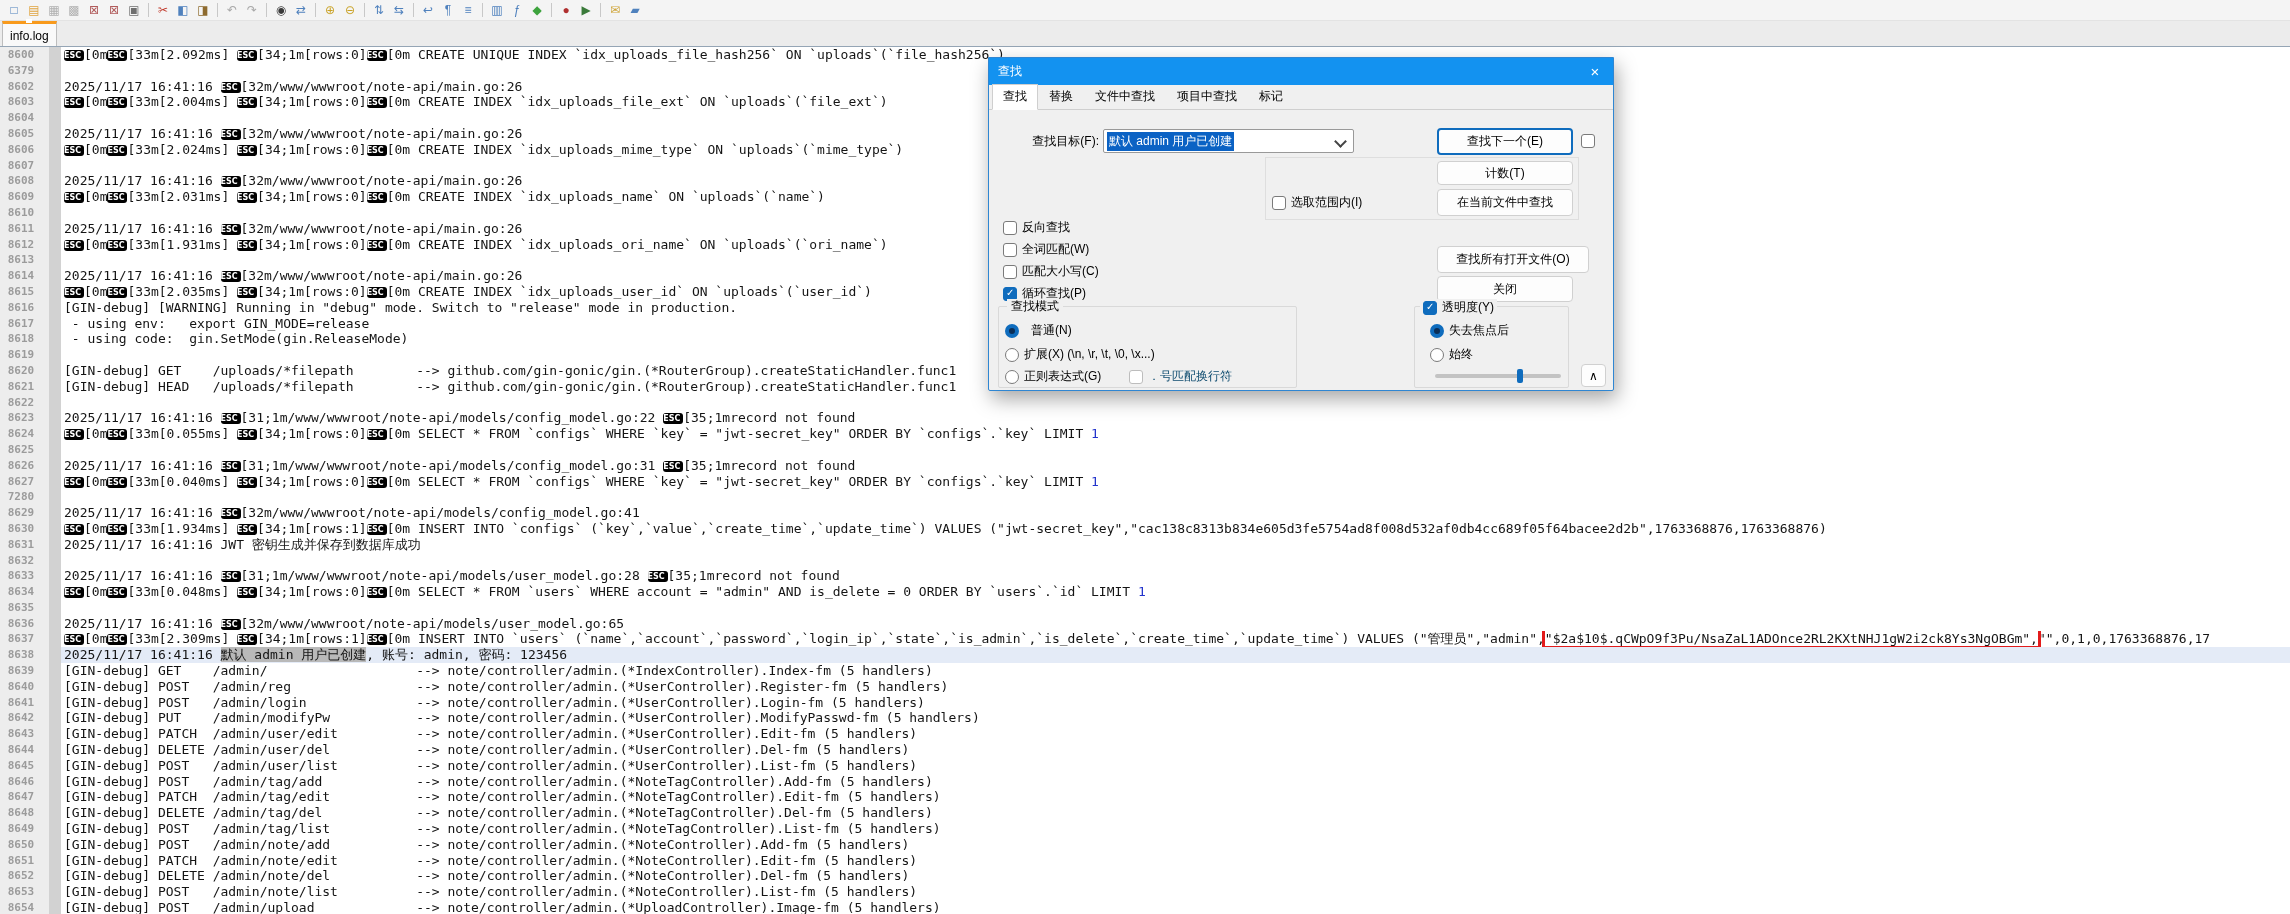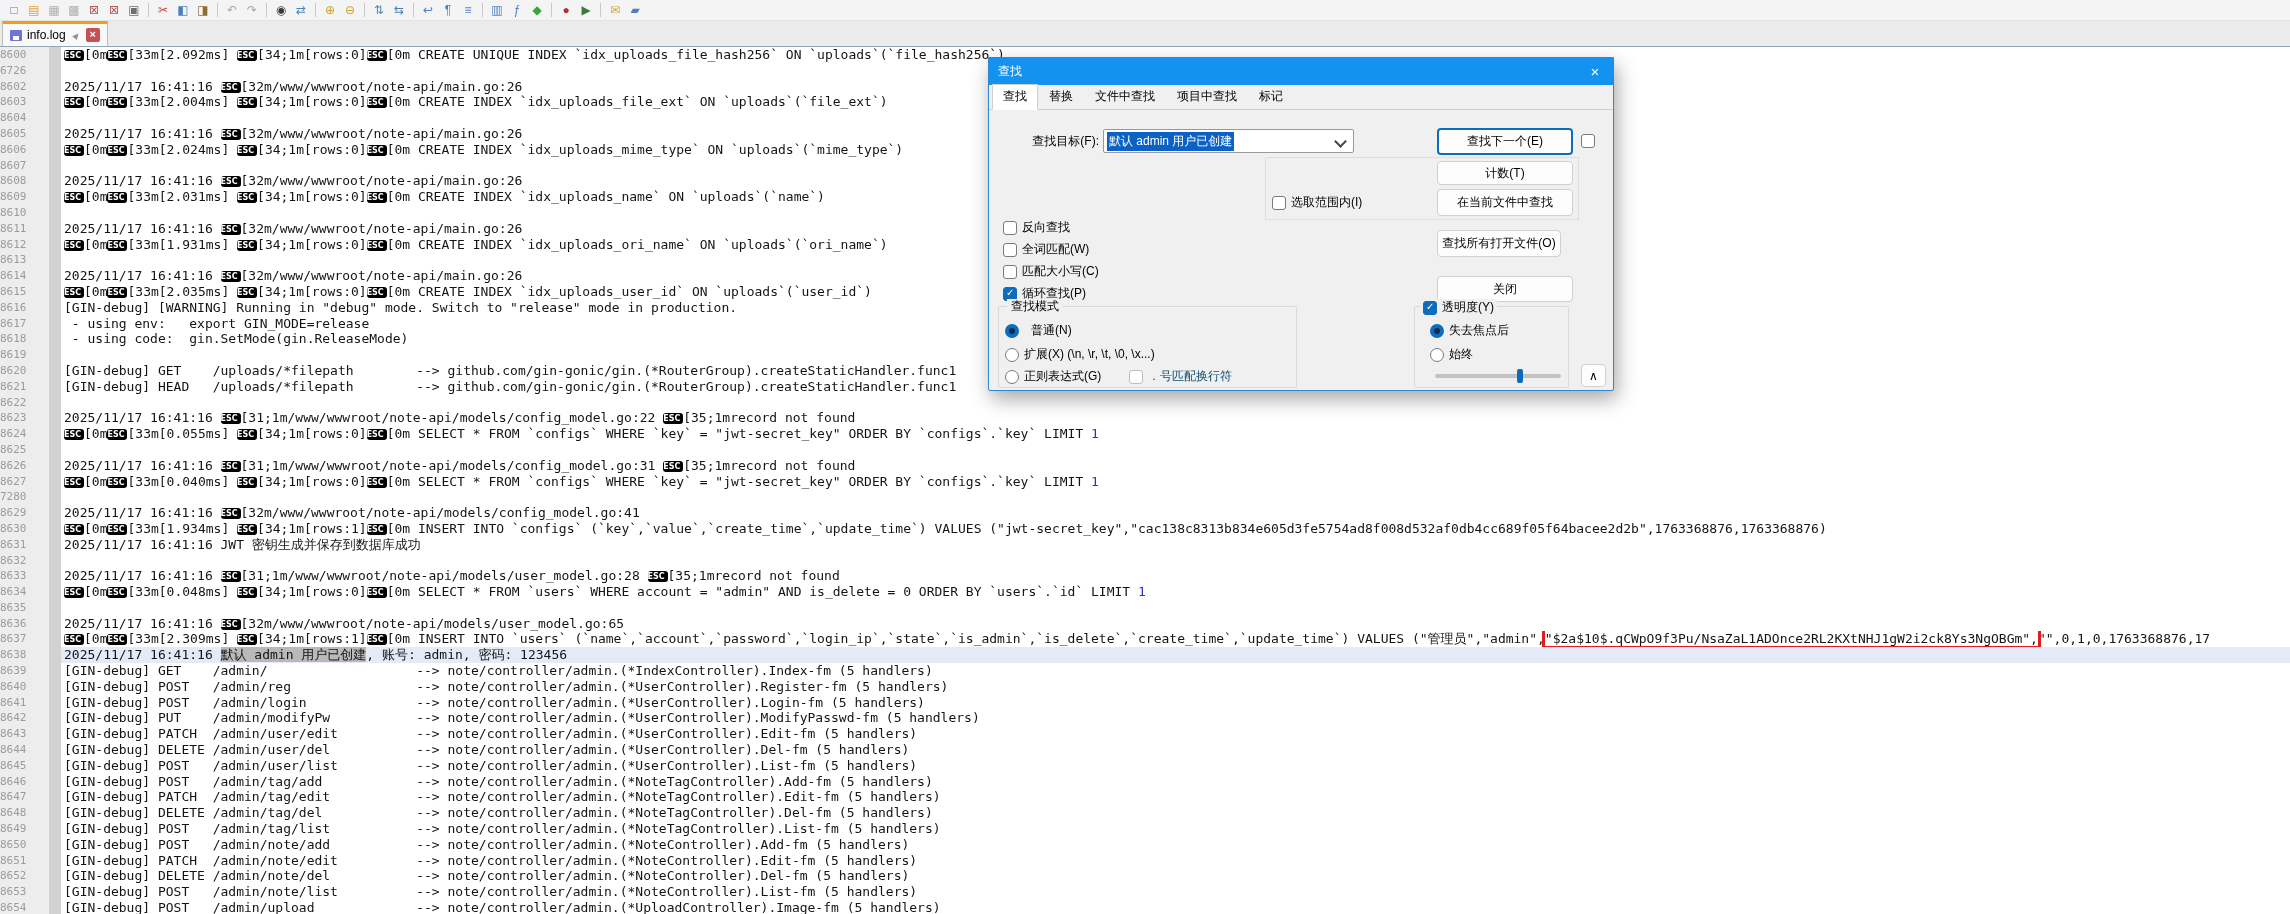--- a/index.html
+++ b/index.html
@@ -10,34 +10,34 @@
   .toolbar{position:absolute;top:0;left:0;width:100%;height:21px;background:#f4f4f4;
            border-bottom:1px solid #e3e3e3;display:flex;align-items:center;padding-left:4px;box-sizing:border-box;}
   .tbi{width:18px;height:17px;font-size:12px;line-height:17px;text-align:center;margin:0 1px;cursor:default;}
   .tbsep{width:1px;height:14px;background:#c8c8c8;margin:0 4px;}
 
   
   .tabbar{position:absolute;top:21px;left:0;width:100%;height:26px;background:#ececec;
           border-bottom:1px solid #95a5b5;box-sizing:border-box;}
   .tab{position:absolute;left:2px;top:0;height:25px;background:#f9f9f9;border:1px solid #bdbdbd;
        border-bottom:none;border-top:3px solid #f89a1c;display:inline-flex;align-items:center;
-       gap:5px;padding:0 7px;font-size:12px;box-sizing:border-box;}
+       gap:5px;padding:0 7px;font-size:12px;box-sizing:border-box;flex-direction:column;}
   .floppy{width:12px;height:11px;background:#6f74d8;position:relative;display:inline-block;border-radius:1px;}
   .floppy::after{content:"";position:absolute;left:3px;bottom:1px;width:6px;height:4px;background:#fff;}
   .pin{font-size:10px;color:#8f8f8f;transform:rotate(-50deg);display:inline-block;}
   .tab-close{width:14px;height:14px;background:#c75050;color:#fff;font-size:11px;line-height:13px;
              text-align:center;border-radius:2px;font-weight:bold;display:inline-block;}
 
   
   .editor{position:absolute;top:47px;left:0;right:0;bottom:0;background:#fff;
           font-family:"DejaVu Sans Mono","Liberation Mono",monospace;font-size:13px;color:#141414;
           overflow:hidden;}
   .line{display:flex;height:15.8px;line-height:15.8px;}
-  .ln{flex:0 0 42px;background:#ededed;color:#9b9b9b;text-align:left;padding-right:7px;
-      font-size:11px;line-height:15.8px;}
+  .ln{flex:0 0 42px;background:#ededed;color:#9b9b9b;text-align:center;padding-right:7px;
+      font-size:11px;line-height:15.8px;font-weight:bold;}
   .gut{flex:0 0 12px;background:#d2d2d2;}
   .txt{flex:1 1 auto;white-space:pre;padding-left:3px;overflow:hidden;}
   .cur .txt{background:#e4ebf7;}
   .esc{display:inline-block;width:20px;background:#000;color:#fff;font-weight:bold;font-size:8px;
        height:11px;line-height:11px;border-radius:3px;vertical-align:1px;
        font-family:"DejaVu Sans","Liberation Sans",sans-serif;}
   .sel{background:#b9b9b9;}
   .redbox{outline:3px solid #e21b1b;}
   .num{color:#2233cc;}
 
@@ -129,21 +129,21 @@
   </div>
 </div>
 
 <div class="editor" id="editor">
     <div class="line">
       <span class="ln">8600</span>
       <span class="gut"></span>
       <span class="txt"><span class="esc">ESC</span>[0m<span class="esc">ESC</span>[33m[2.092ms] <span class="esc">ESC</span>[34;1m[rows:0]<span class="esc">ESC</span>[0m CREATE UNIQUE INDEX `idx_uploads_file_hash256` ON `uploads`(`file_hash256`)</span>
     </div>
     <div class="line">
-      <span class="ln">6726</span>
+      <span class="ln">6379</span>
       <span class="gut"></span>
       <span class="txt"></span>
     </div>
     <div class="line">
       <span class="ln">8602</span>
       <span class="gut"></span>
       <span class="txt">2025/11/17 16:41:16 <span class="esc">ESC</span>[32m/www/wwwroot/note-api/main.go:26</span>
     </div>
     <div class="line">
       <span class="ln">8603</span>
@@ -450,21 +450,21 @@
     </span>
     <span class="opt" style="left:14px;top:153px;">
       <span class="box"></span>
       <span>匹配大小写(C)</span>
     </span>
     <span class="opt" style="left:14px;top:175px;">
       <span class="box on"></span>
       <span>循环查找(P)</span>
     </span>
 
-    <div class="btn" style="left:448px;top:120px;width:124px;height:27px;">查找所有打开文件(O)</div>
+    <div class="btn" style="left:448px;top:136px;width:152px;height:27px;">查找所有打开文件(O)</div>
     <div class="btn" style="left:448px;top:166px;width:136px;height:26px;">关闭</div>
 
     <div class="grp" style="left:9px;top:196px;width:297px;height:80px;">
       <span class="grp-label">查找模式</span>
     </div>
     <span class="opt" style="left:16px;top:212px;gap:12px;">
       <span class="rad on"></span>
       <span>普通(N)</span>
     </span>
     <span class="opt" style="left:16px;top:236px;">

